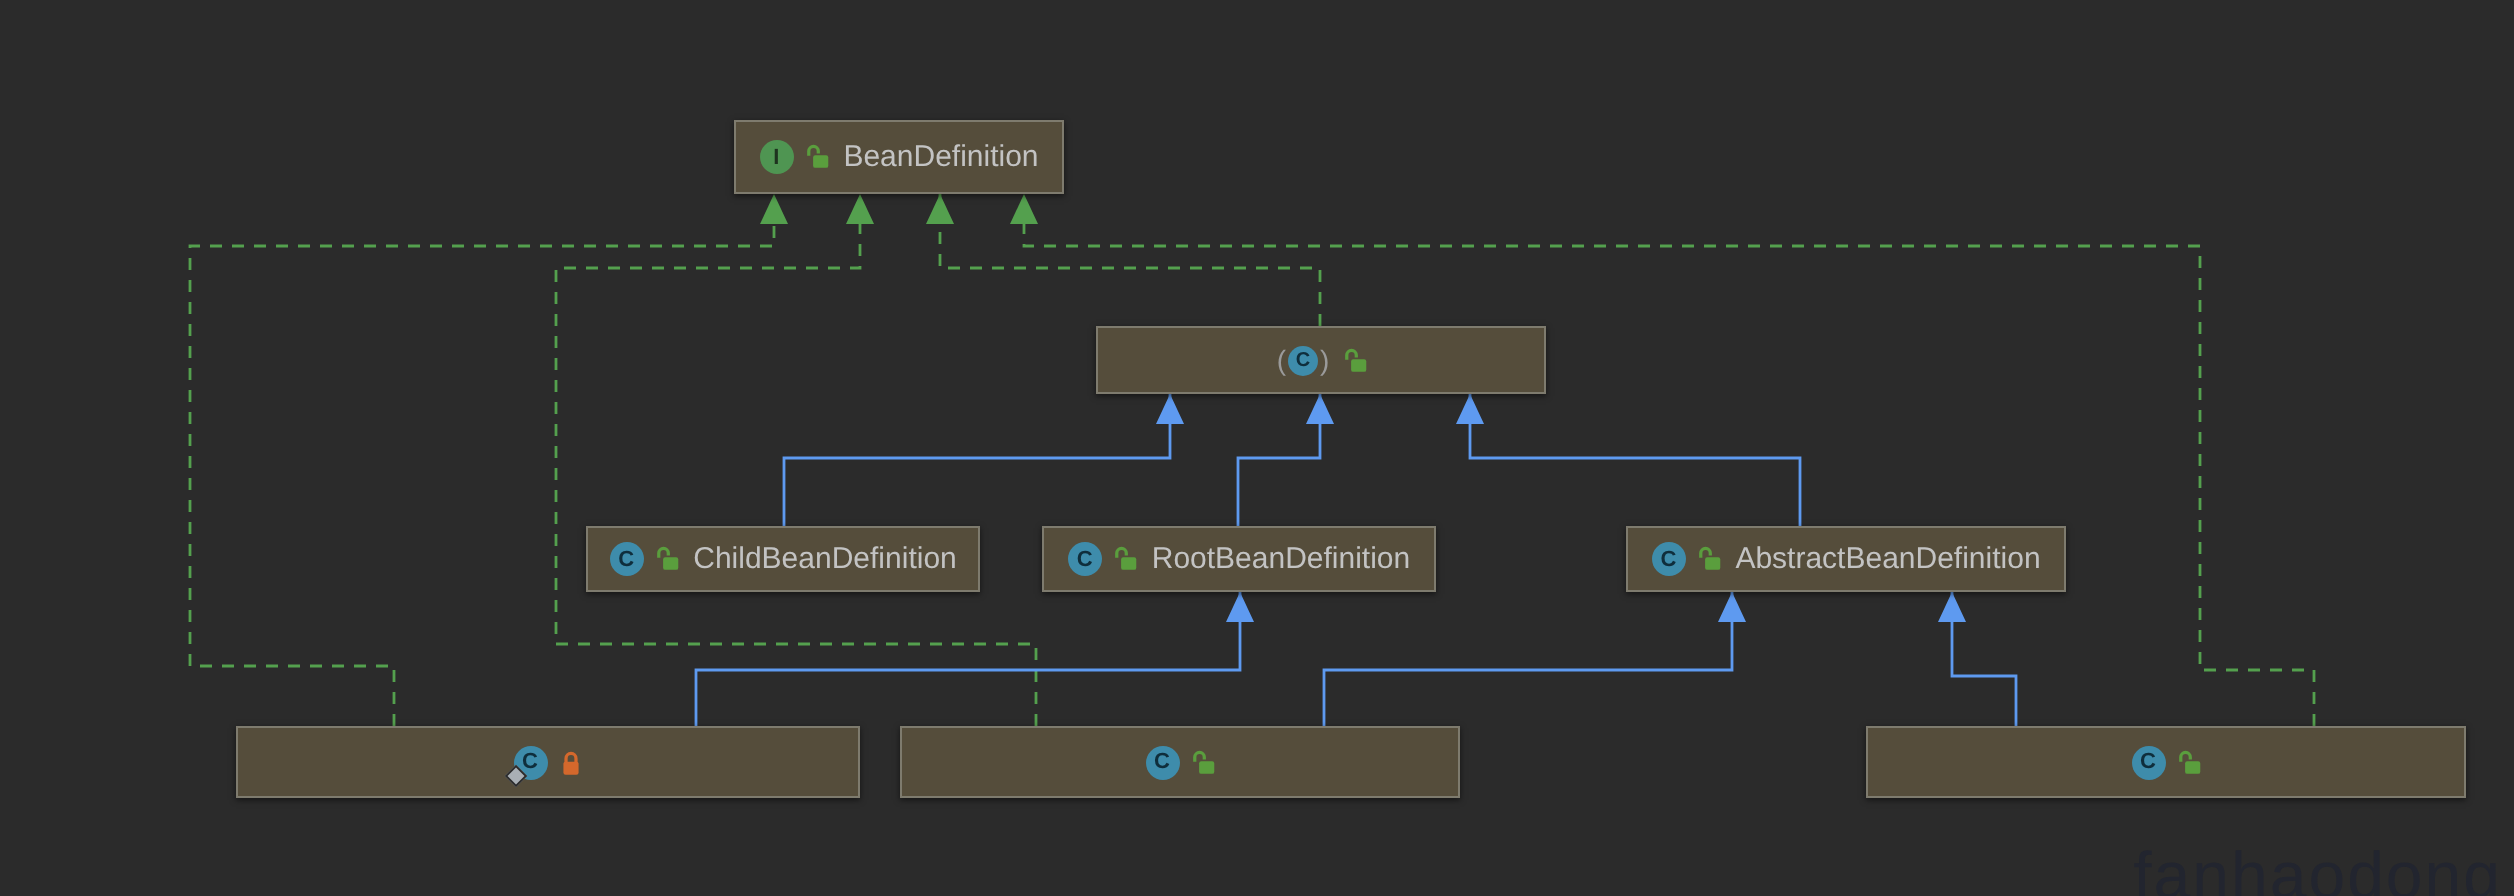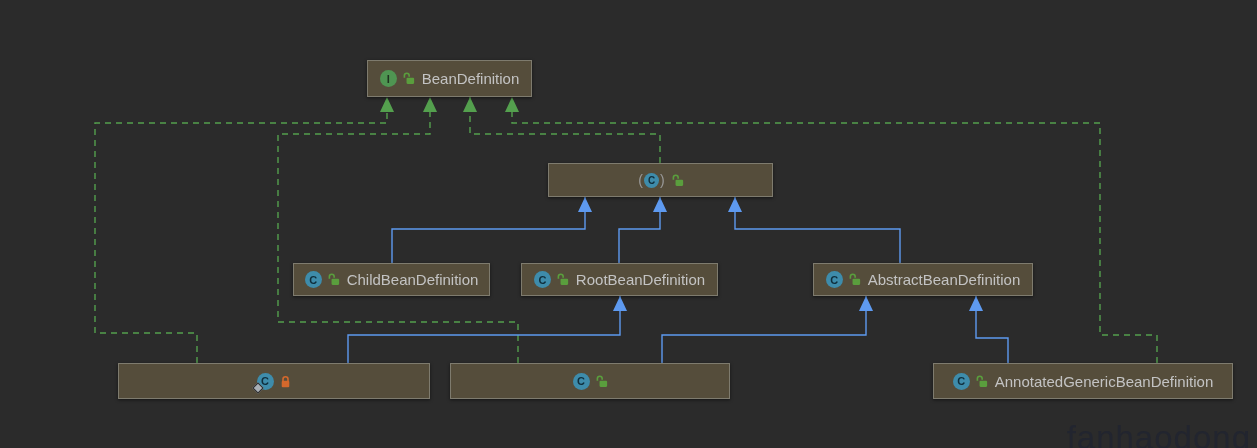--- a/index.html
+++ b/index.html
@@ -151,17 +151,16 @@
       <div class="node" style="left: 933px; top: 363px; width: 300px; height: 36px;">
         <span class="iconwrap">
           <span class="circ cls">C</span>
         </span>
         <span class="lockwrap">
           <svg width="13" height="13" viewBox="0 0 12 12">
             <path d="M2.2,5.4 V3.3 a2.2,2.2 0 0 1 4.4,0 V4.4" fill="none" stroke="#5a9e3d" stroke-width="1.5"></path>
             <rect x="4.2" y="5.2" width="7" height="5.8" rx="1" fill="#5a9e3d"></rect>
           </svg>
         </span>
-        <span class="node-label">AnnotatedGenericBeanDefinition</span>
       </div>
     </div>
   <div class="watermark">fanhaodong</div>
 </div>
 
 </body></html>

